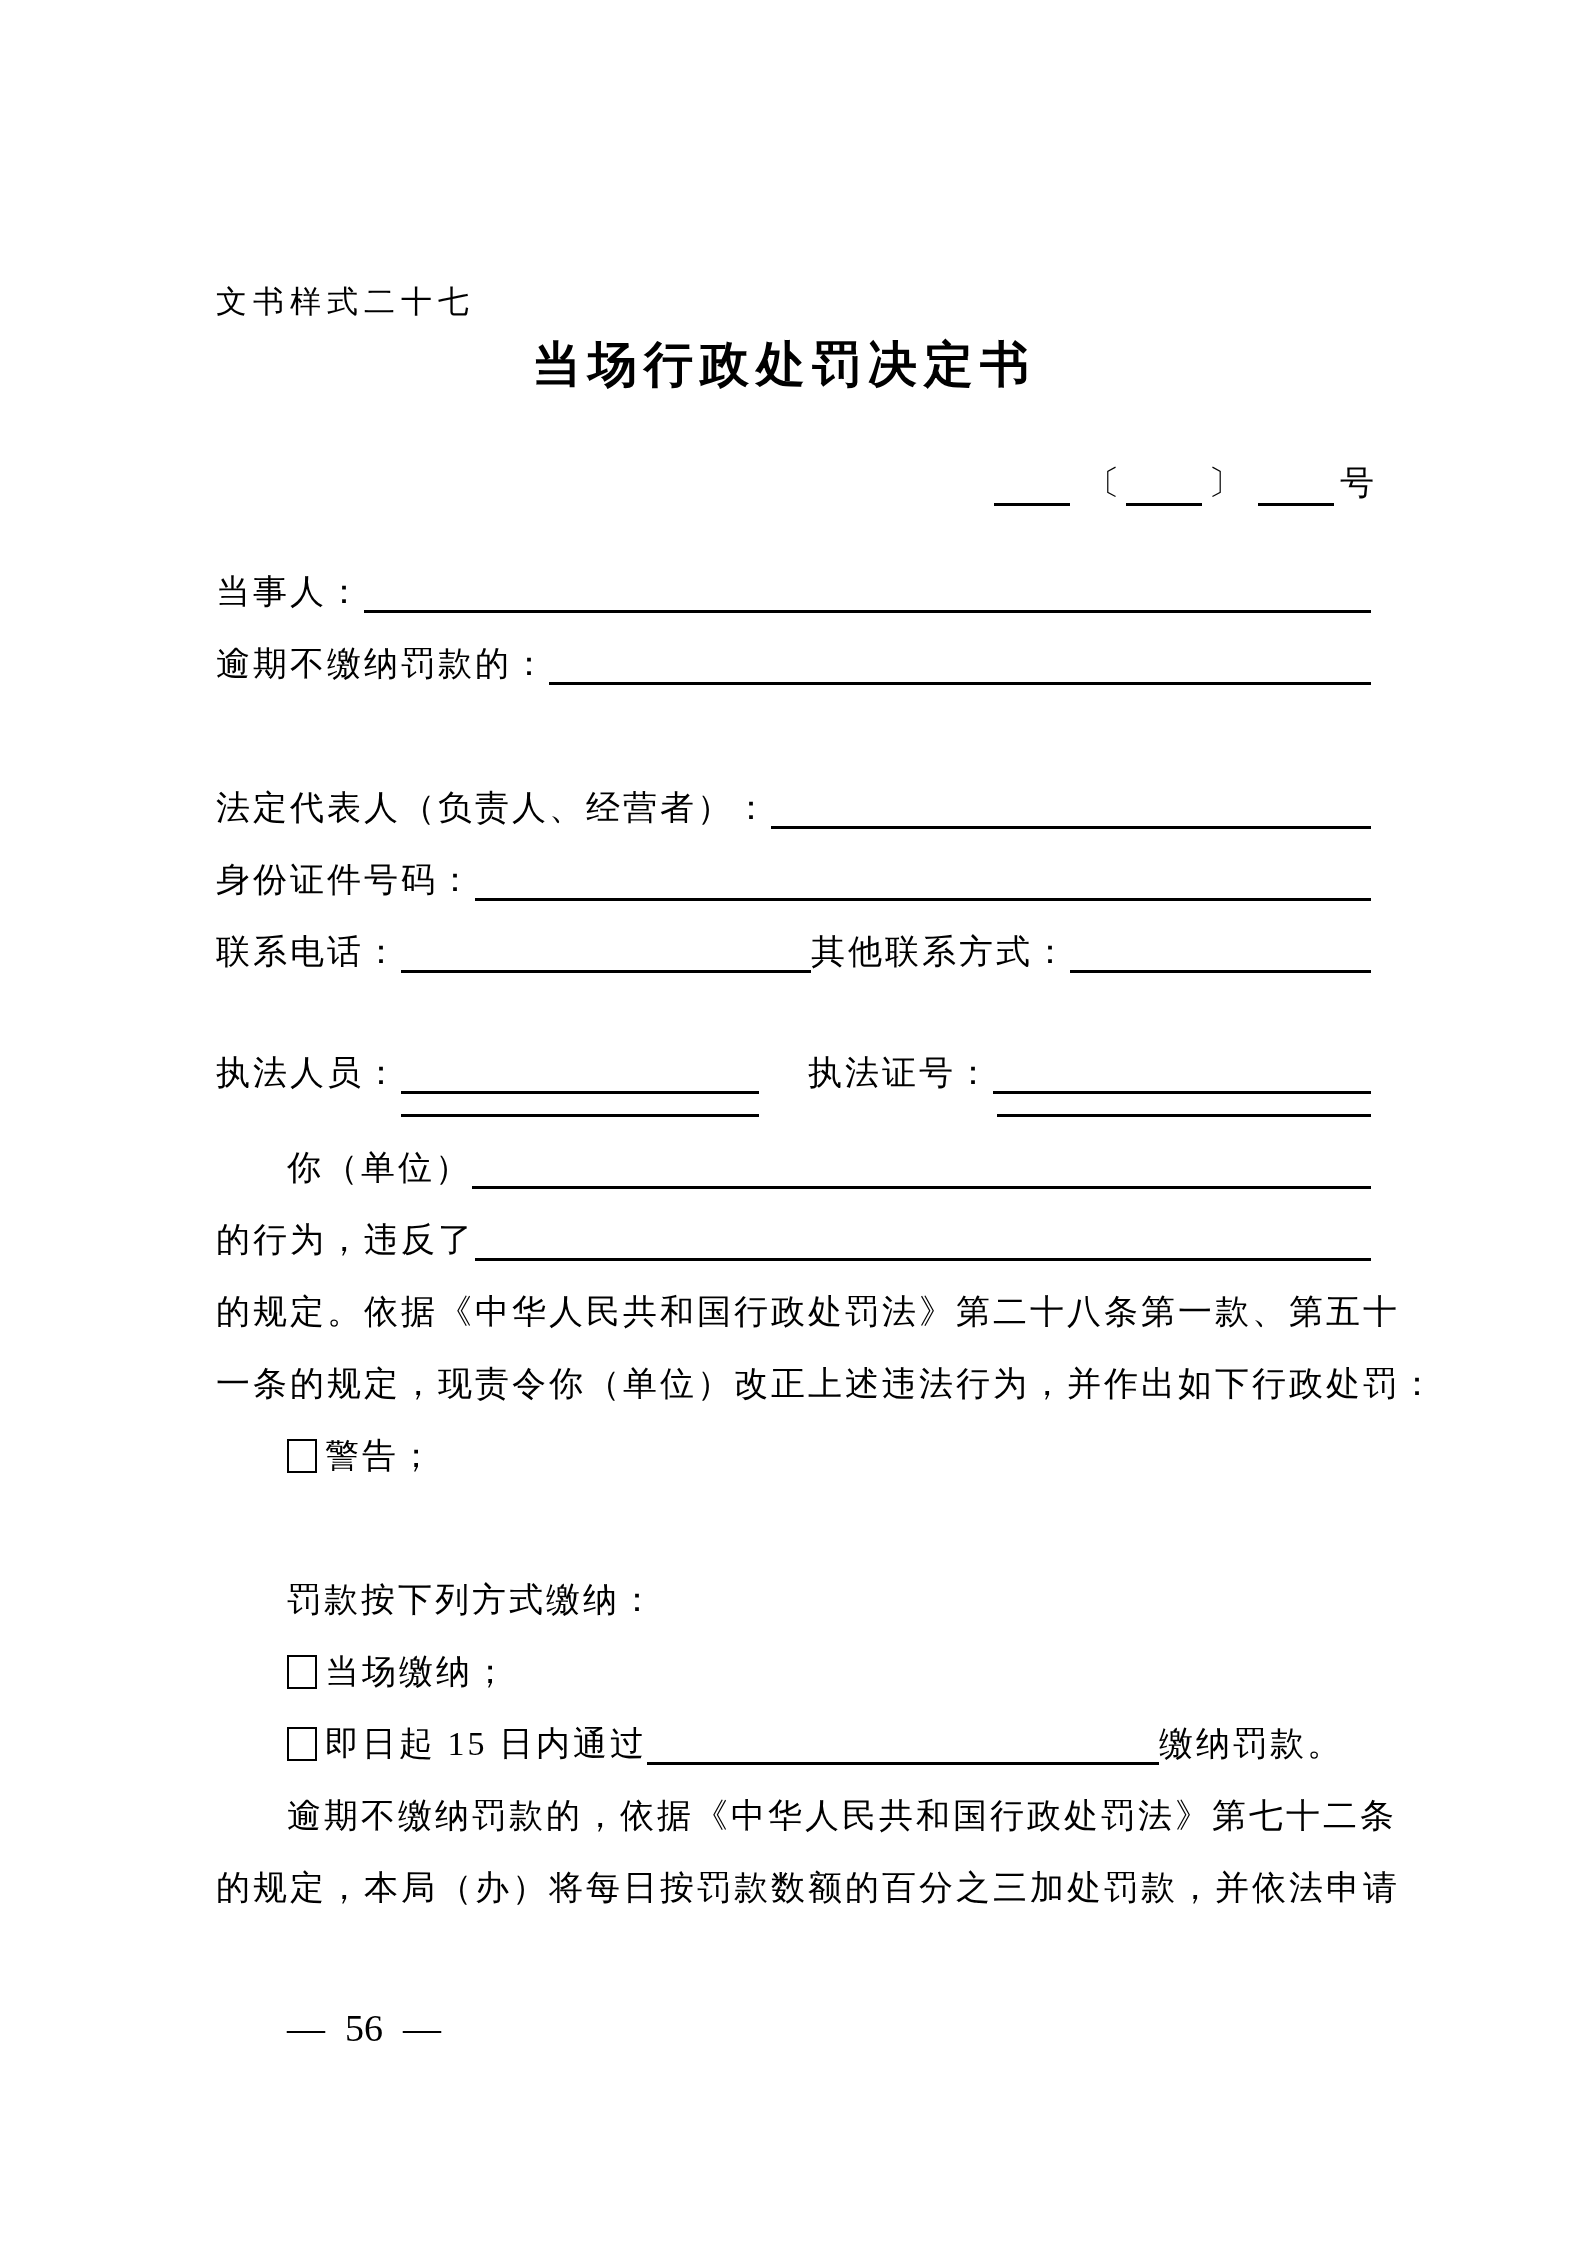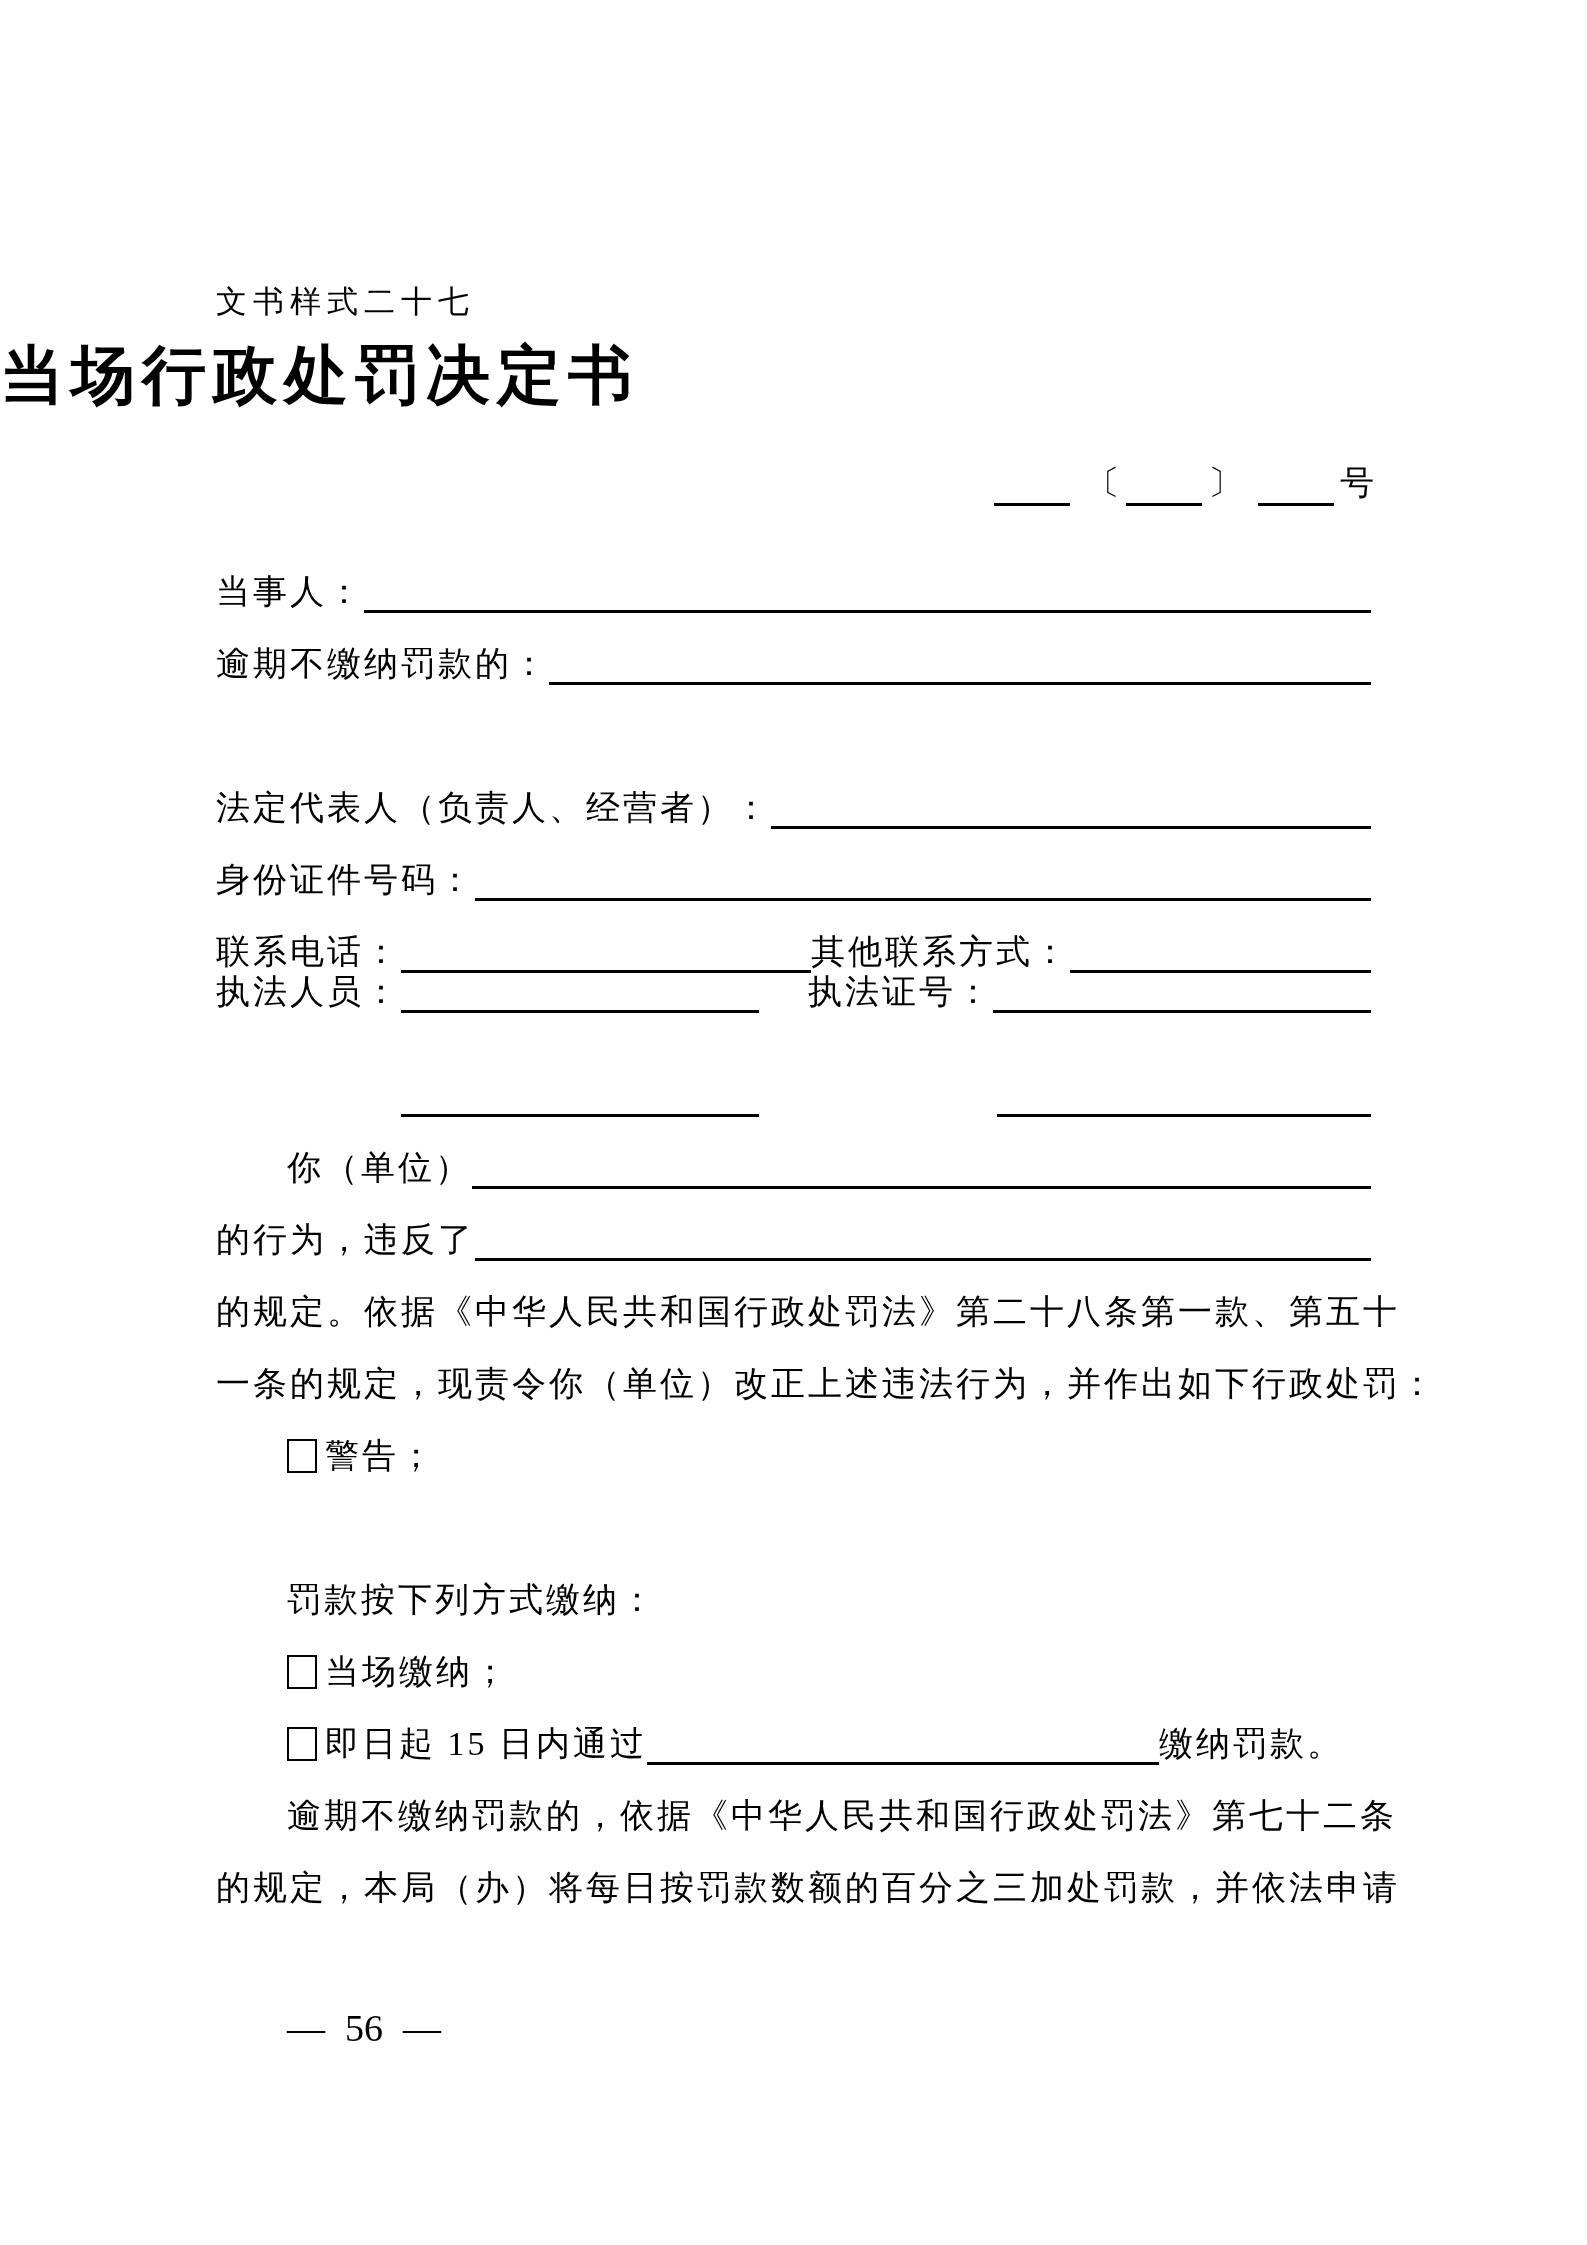--- a/index.html
+++ b/index.html
@@ -11,22 +11,22 @@
   .page {
     position:relative; width:1568px; height:2245px;
     background:#ffffff; overflow:hidden;
   }
   .doc-label {
     position:absolute; left:216px; top:281px;
     font-size:31px; letter-spacing:6px; white-space:nowrap;
   }
   .title {
     position:absolute; left:0; top:332px; width:100%;
-    margin:0; 
-    font-size:64px; font-weight:700; letter-spacing:7px; white-space:nowrap;
+    margin:0; text-align:center;
+    font-size:49px; font-weight:700; letter-spacing:7px; white-space:nowrap;
   }
   .doc-number {
     position:absolute; top:456px; right:194px; height:50px;
     display:flex; align-items:flex-end;
     font-size:34px; line-height:46px; white-space:nowrap;
   }
   .doc-number .num-blank {
     display:inline-block; width:76px; height:44px;
     border-bottom:3px solid #000;
   }
@@ -104,21 +104,21 @@
     <span class="blank w410"></span>
     <span class="lbl">其他联系方式：</span>
     <span class="blank fill"></span>
   </div>
 
   <div class="row" style="top:858px">
     <span class="lbl">身份证件号码：</span>
     <span class="blank fill"></span>
   </div>
 
-  <div class="row" style="top:970px">
+  <div class="row" style="top:1051px">
     <span class="lbl">执法人员：</span>
     <span class="blank w358"></span>
     <span class="lbl ml49">执法证号：</span>
     <span class="blank fill"></span>
   </div>
 
   <div class="row" style="top:1074px">
     <span class="blank w358 ml185"></span>
     <span class="blank fill ml238"></span>
   </div>

